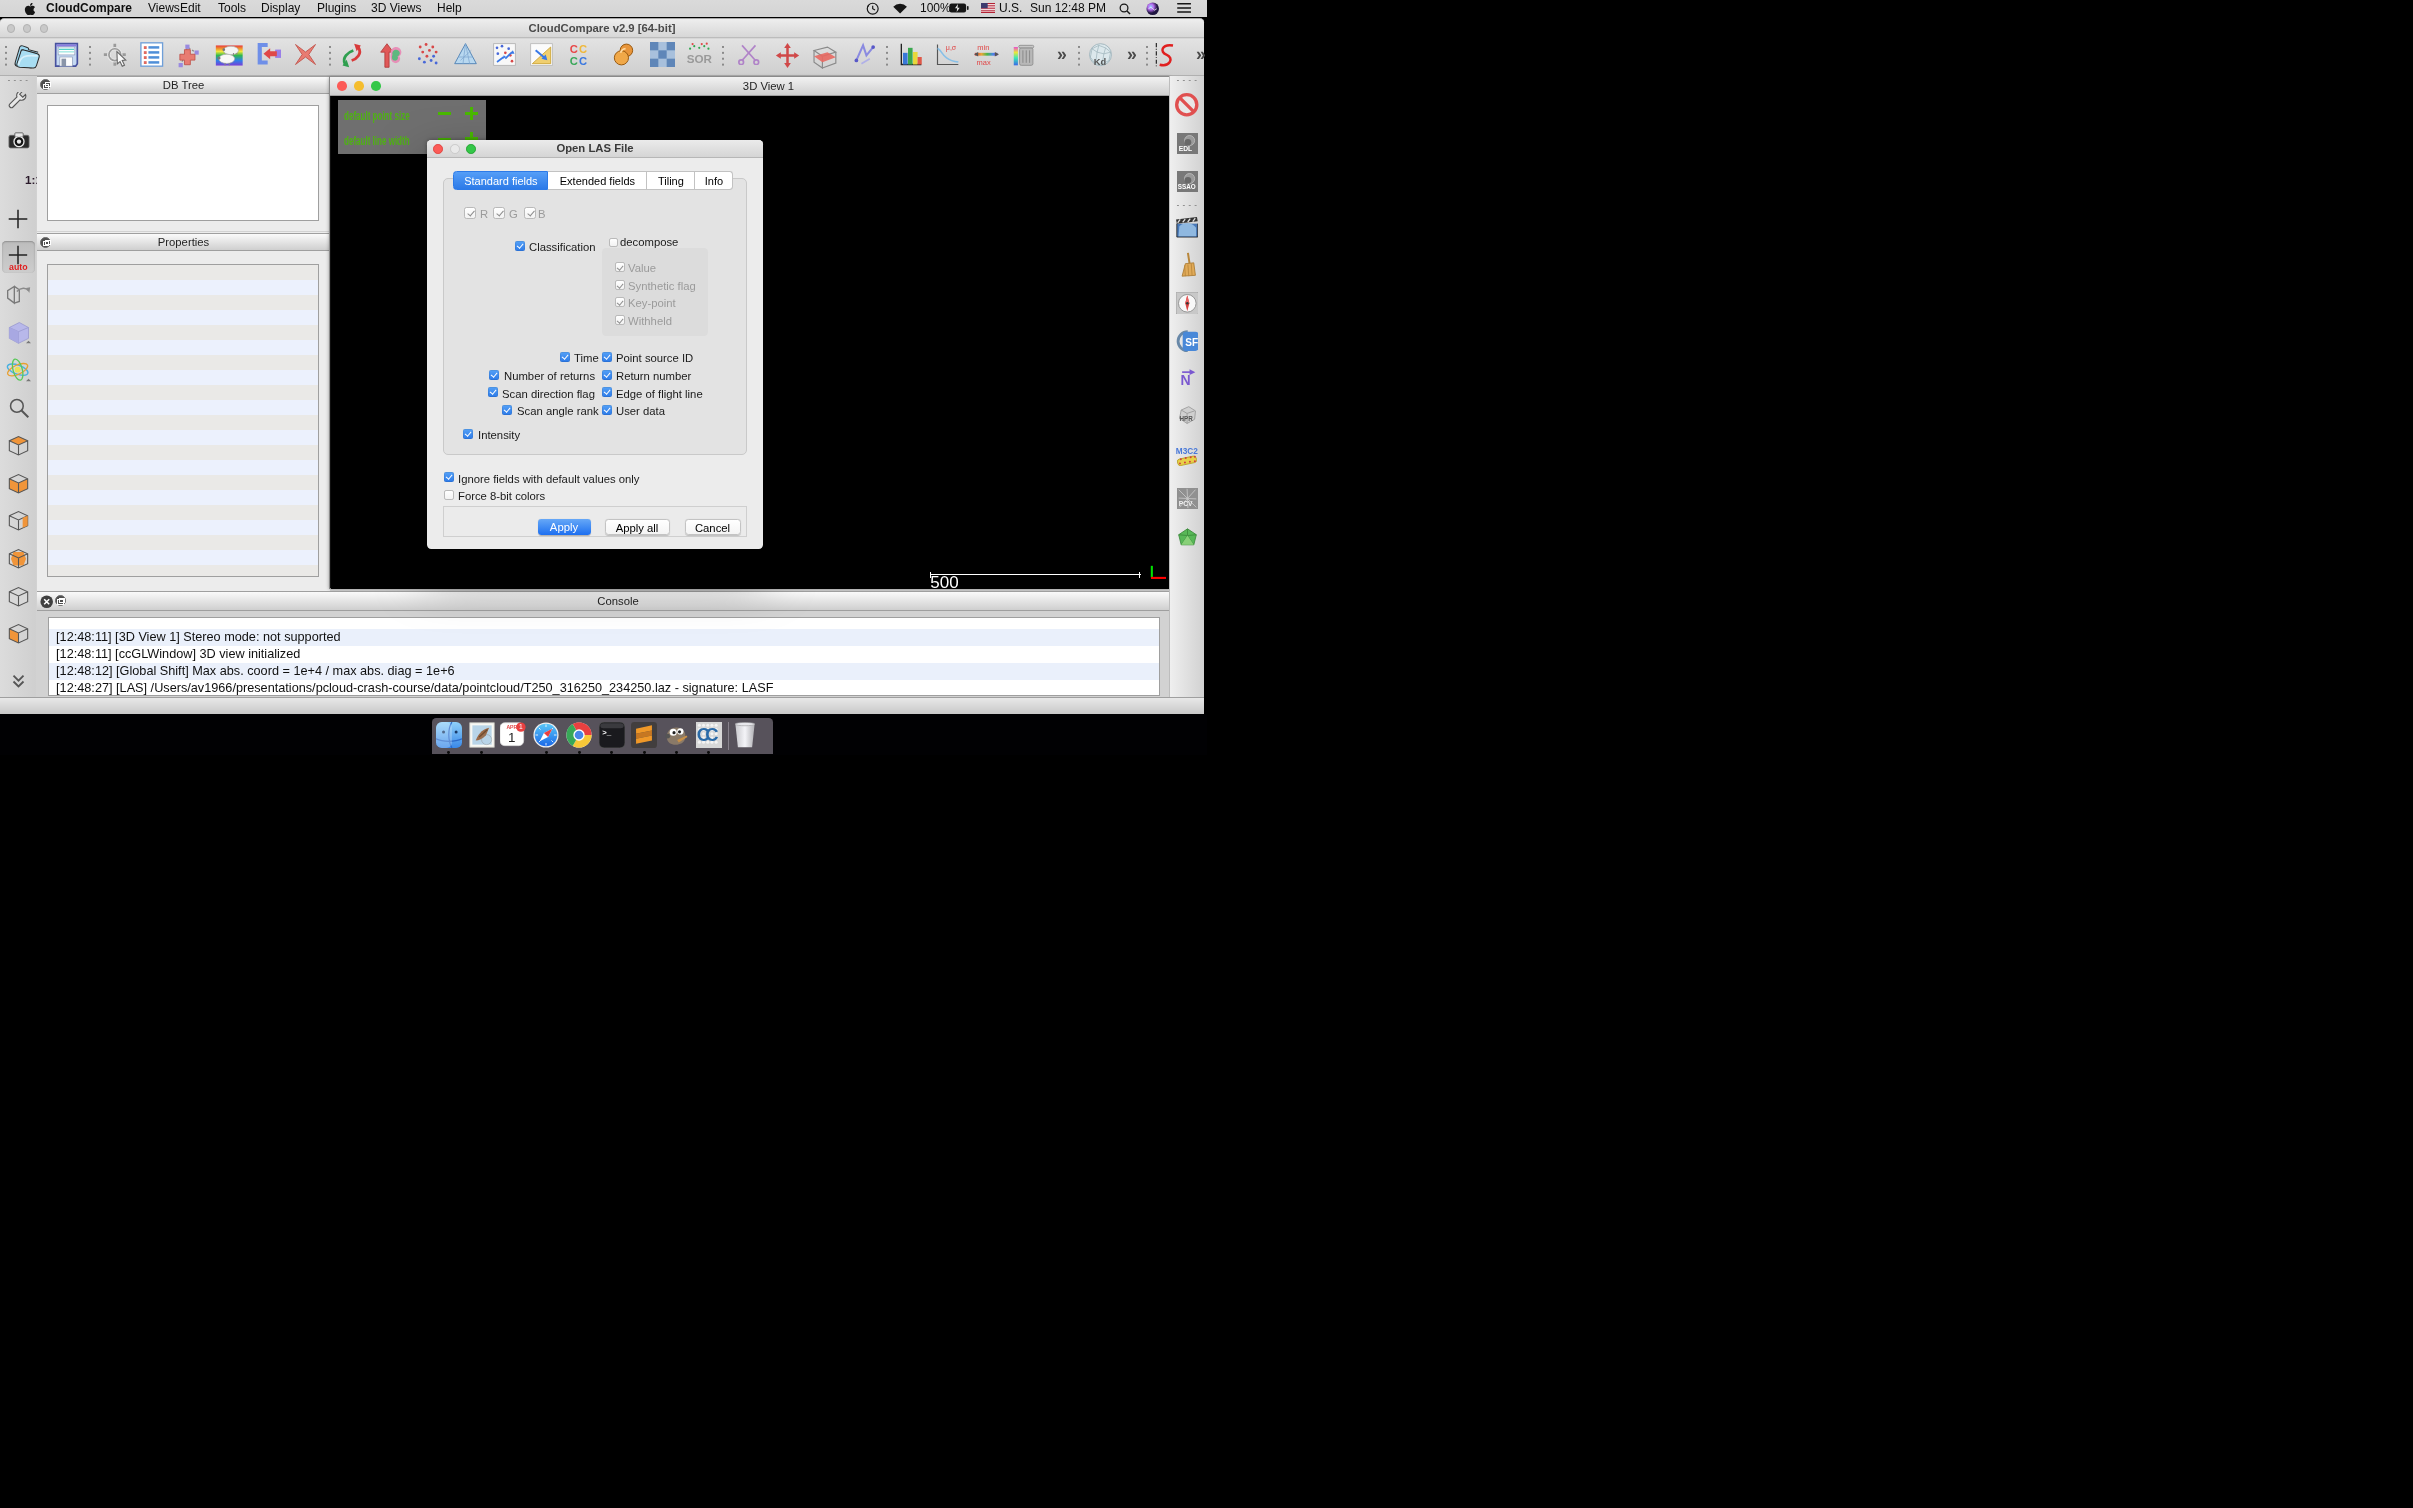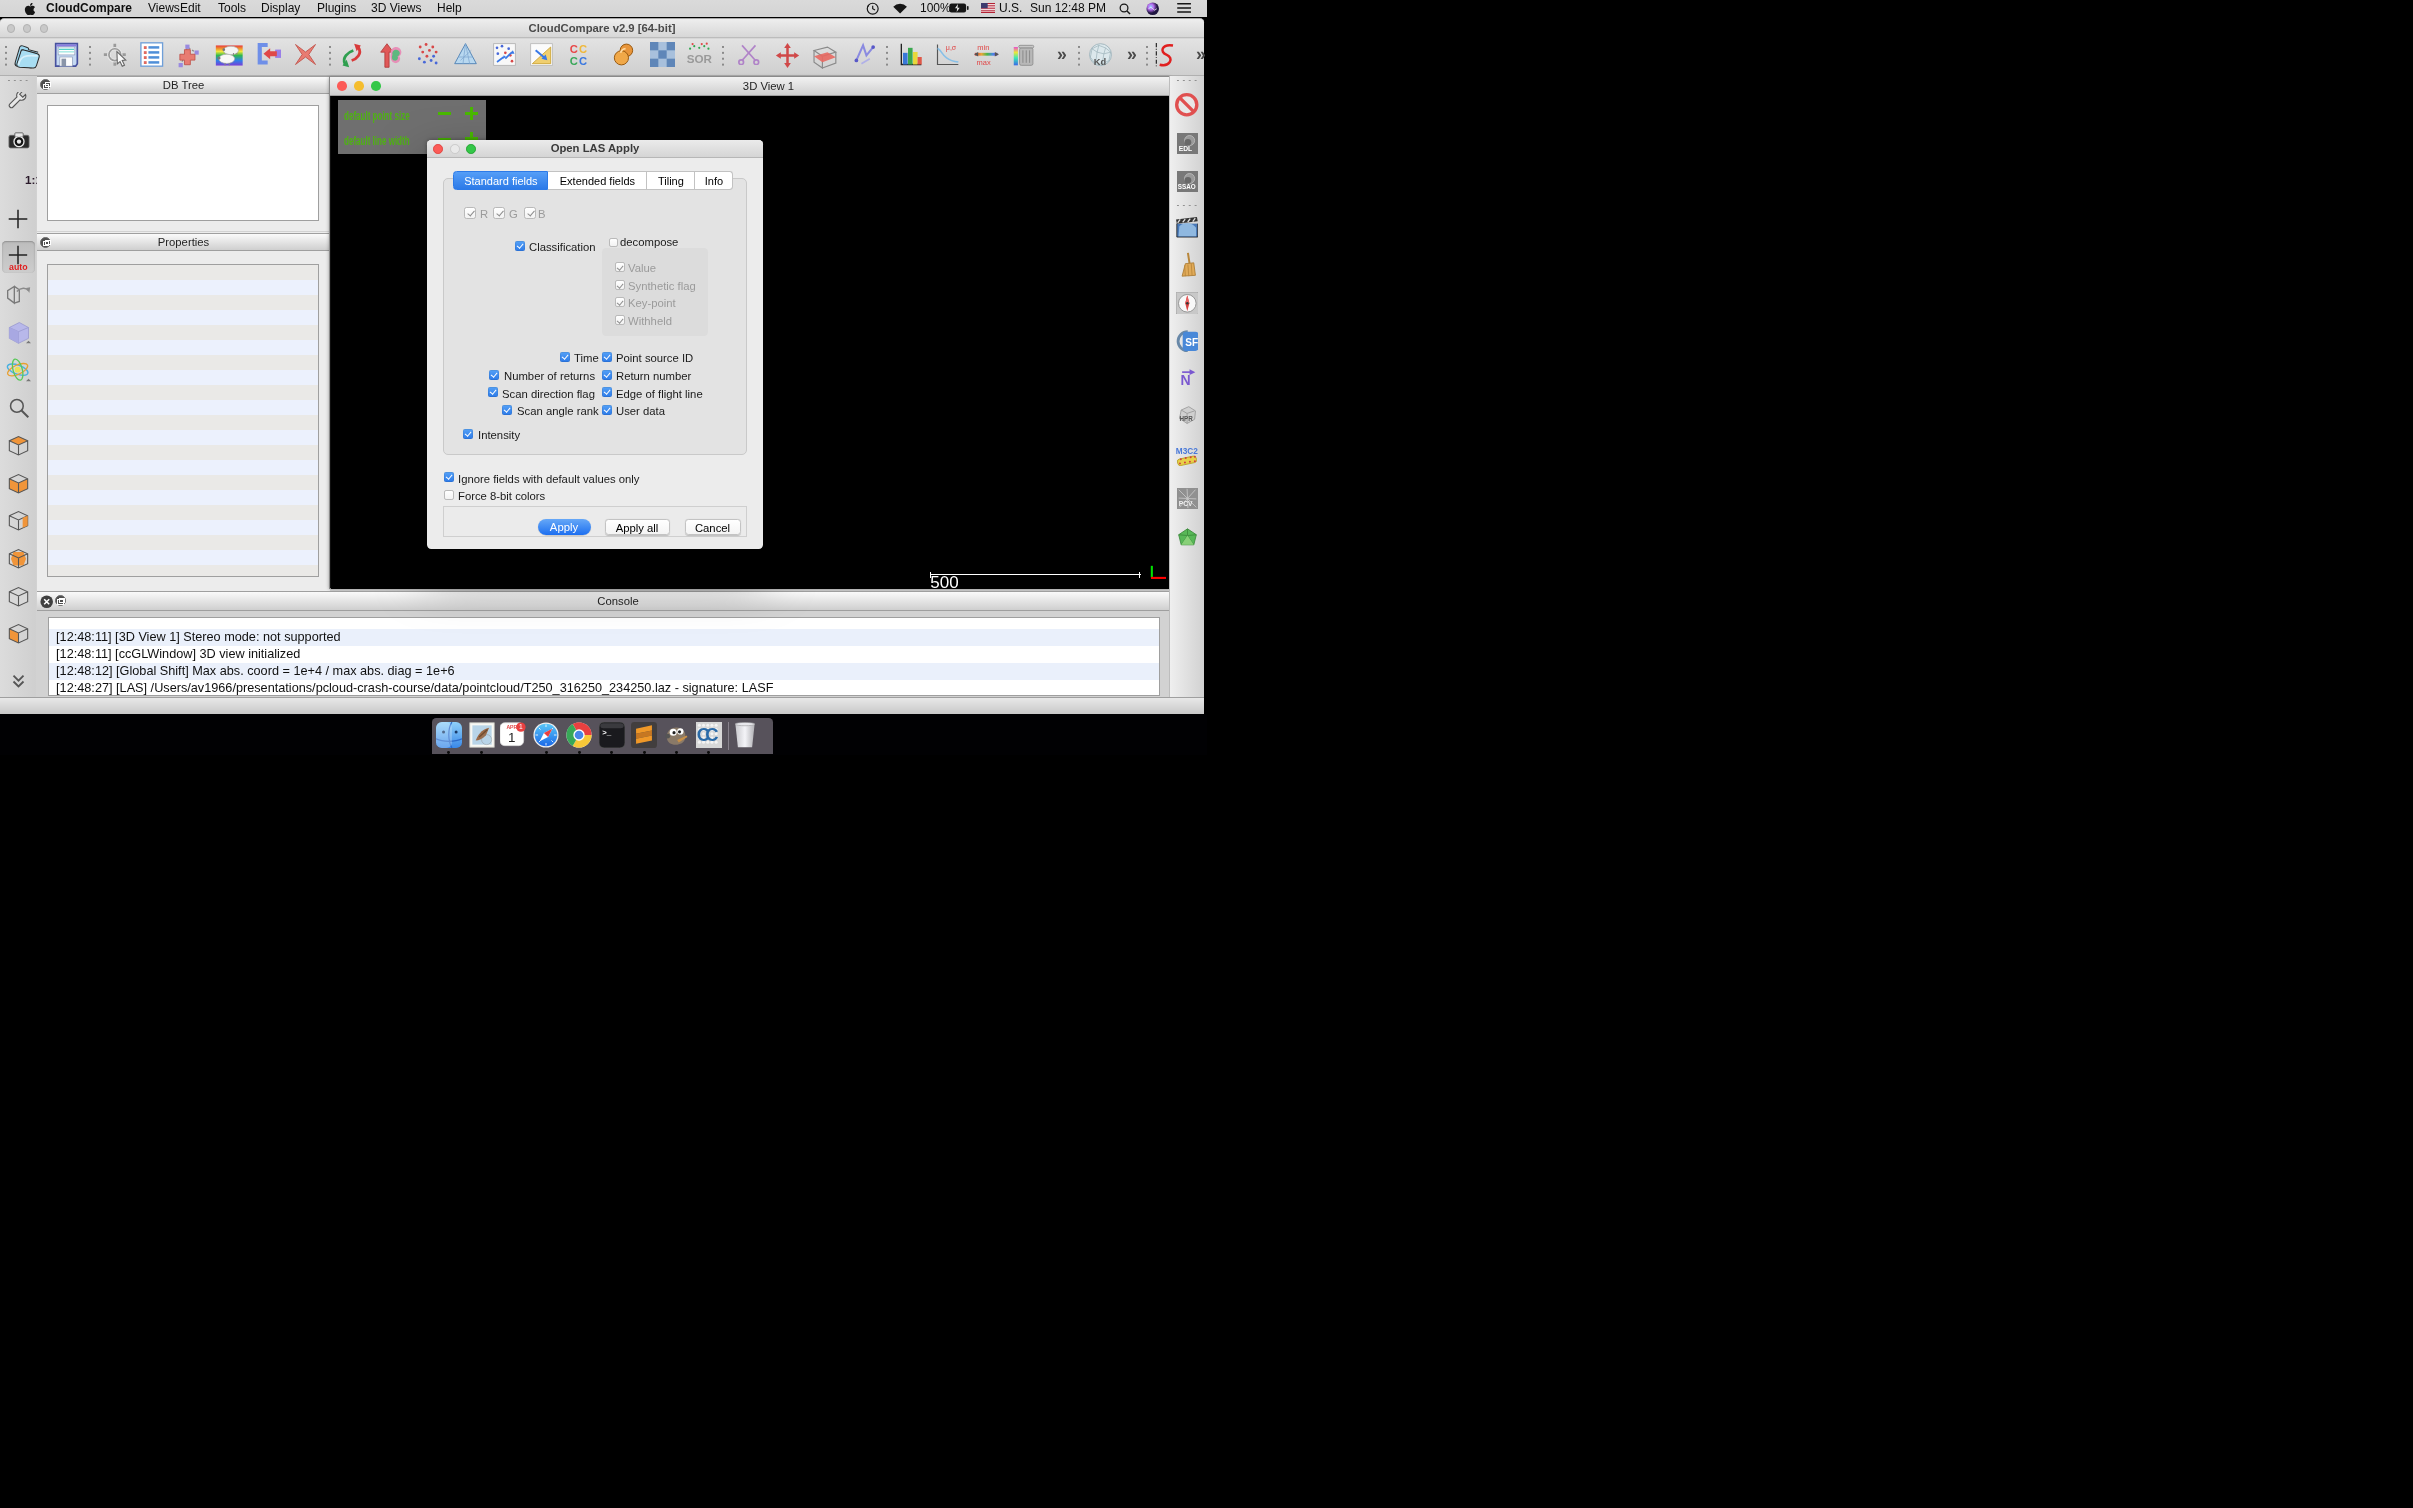--- a/index.html
+++ b/index.html
@@ -91,21 +91,21 @@
 .cb.empty { background:linear-gradient(#ffffff,#f2f2f2); border:0.8px solid #b9b9b9; }
 .cb.big { width:11.7px; height:11.7px; border-radius:2.5px; }
 .cb.big:after { left:3.5px; top:1px; width:3px; height:6.3px; }
 .dlabel { position:absolute; font-size:11.3px; color:#1a1a1a; white-space:nowrap; }
 .dlabel.dis { color:#9b9b9b; }
 
 
 #btnframe { position:absolute; left:15.5px; top:366px; width:304px; height:31px; border:0.8px solid #cfcfcf; background:#ebebeb; }
 .btn { position:absolute; top:12px; height:16px; border-radius:3.4px; font-size:11.3px; text-align:center; line-height:16px; }
 .btn.white { background:linear-gradient(#ffffff,#f4f4f4); border:0.4px solid #c3c3c3; box-shadow:0 0.4px 0.8px rgba(0,0,0,.18); color:#000; }
-.btn.blue { background:linear-gradient(#66a8f7,#1d6ff0); color:#fff; box-shadow:0 0.4px 0.8px rgba(0,0,0,.25);border-radius:8px; }
+.btn.blue { background:linear-gradient(#66a8f7,#1d6ff0); color:#fff; box-shadow:0 0.4px 0.8px rgba(0,0,0,.25); }
 
 
 #desktop { position:absolute; left:0; top:714px; width:1207px; height:41px; background:#010103; }
 #dock { position:absolute; left:432px; top:4.2px; width:341px; height:36px; background:#57525b; border-radius:4.2px 4.2px 0 0; }
 .dicon { position:absolute; top:3.4px; width:26px; height:26px; }
 .ddot { position:absolute; top:33px; width:2.9px; height:2.9px; border-radius:50%; background:#0c0c0c; }
 </style>
 </head>
 <body>
 
@@ -709,21 +709,21 @@
     </div>
   </div>
   <div id="statusstrip"></div>
 </div>
 
 <div id="dialog">
   <div id="dtitle">
     <div class="dtl" style="left:6.3px;background:#fc5b57;border:0.4px solid #e2443f"></div>
     <div class="dtl" style="left:23px;background:#e9e9e9;border:0.4px solid #c9c9c9"></div>
     <div class="dtl" style="left:39px;background:#34c748;border:0.4px solid #24a532"></div>
-    <div class="t">Open LAS Apply</div>
+    <div class="t">Open LAS File</div>
   </div>
   <div id="groupbox"></div>
   <div id="tabbar">
     <div class="tab sel first" style="width:95px">Standard fields</div>
     <div class="tab" style="width:99px">Extended fields</div>
     <div class="tab" style="width:48px">Tiling</div>
     <div class="tab last" style="width:38px">Info</div>
   </div>
 
   <div class="cb gray big" style="left:37px;top:67px"></div>

